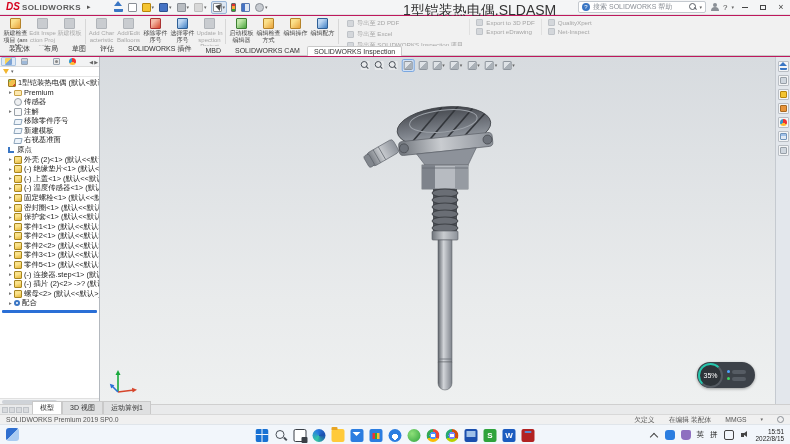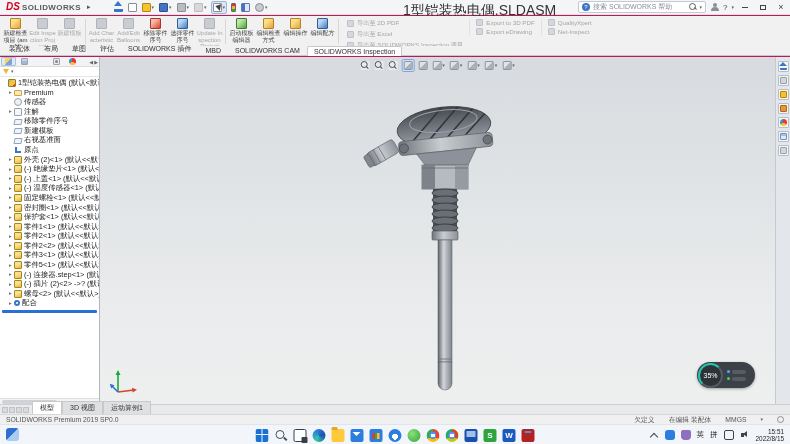--- a/index.html
+++ b/index.html
@@ -428,21 +428,21 @@
           <div class="trow" style="padding-left: 7px;">
             <span class="tarrow"></span>
             <span class="ti ti-plane"></span>
             <span class="tlabel">新建模板</span>
           </div>
           <div class="trow" style="padding-left: 7px;">
             <span class="tarrow"></span>
             <span class="ti ti-plane"></span>
             <span class="tlabel">右视基准面</span>
           </div>
-          <div class="trow" style="padding-left: 7px; text-align: right;">
+          <div class="trow" style=" text-align: right;">
             <span class="tarrow"></span>
             <span class="ti ti-origin"></span>
             <span class="tlabel">原点</span>
           </div>
           <div class="trow" style="padding-left: 7px;">
             <span class="tarrow">▸</span>
             <span class="ti ti-part"></span>
             <span class="tlabel">外壳 (2)&lt;1&gt; (默认&lt;&lt;默认&gt;_显示状</span>
           </div>
           <div class="trow" style="padding-left: 7px;">

